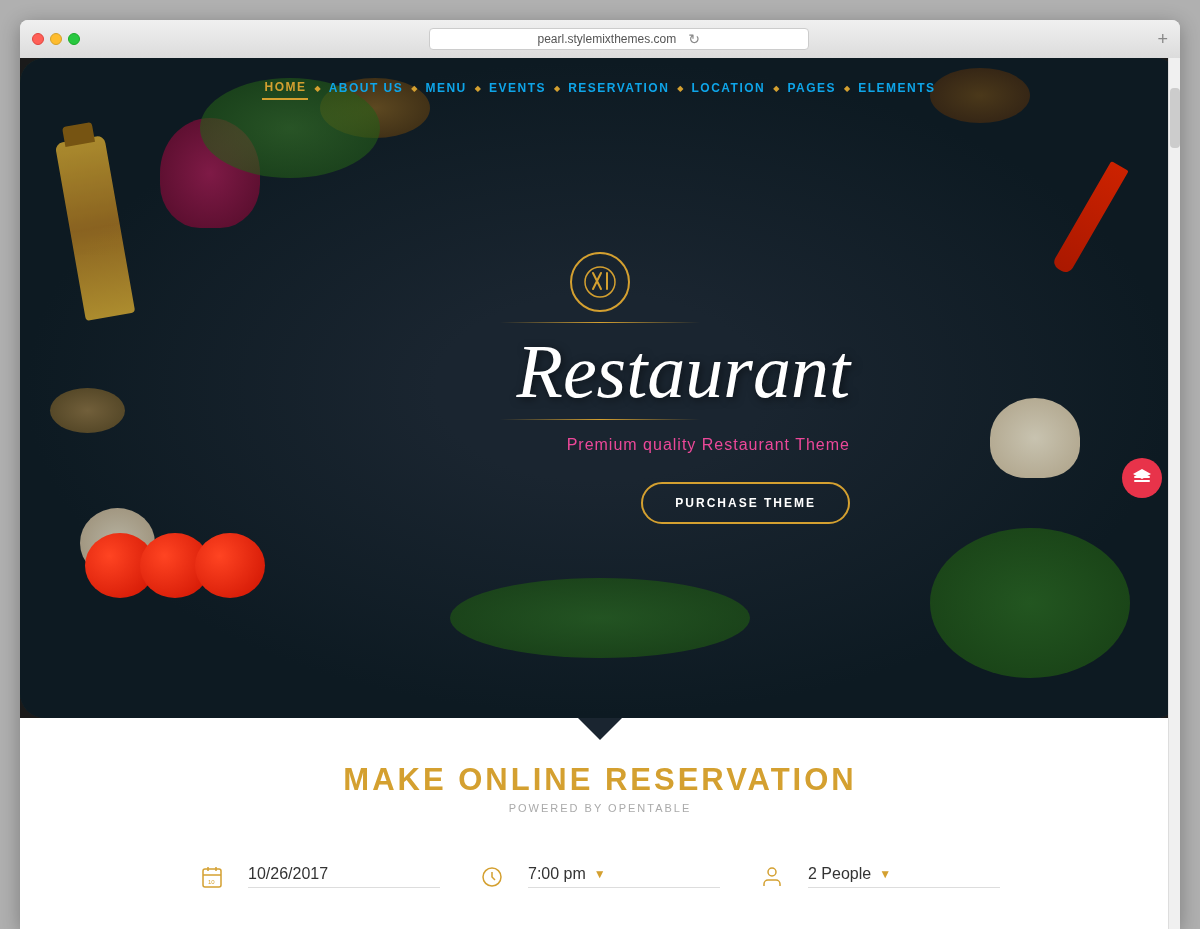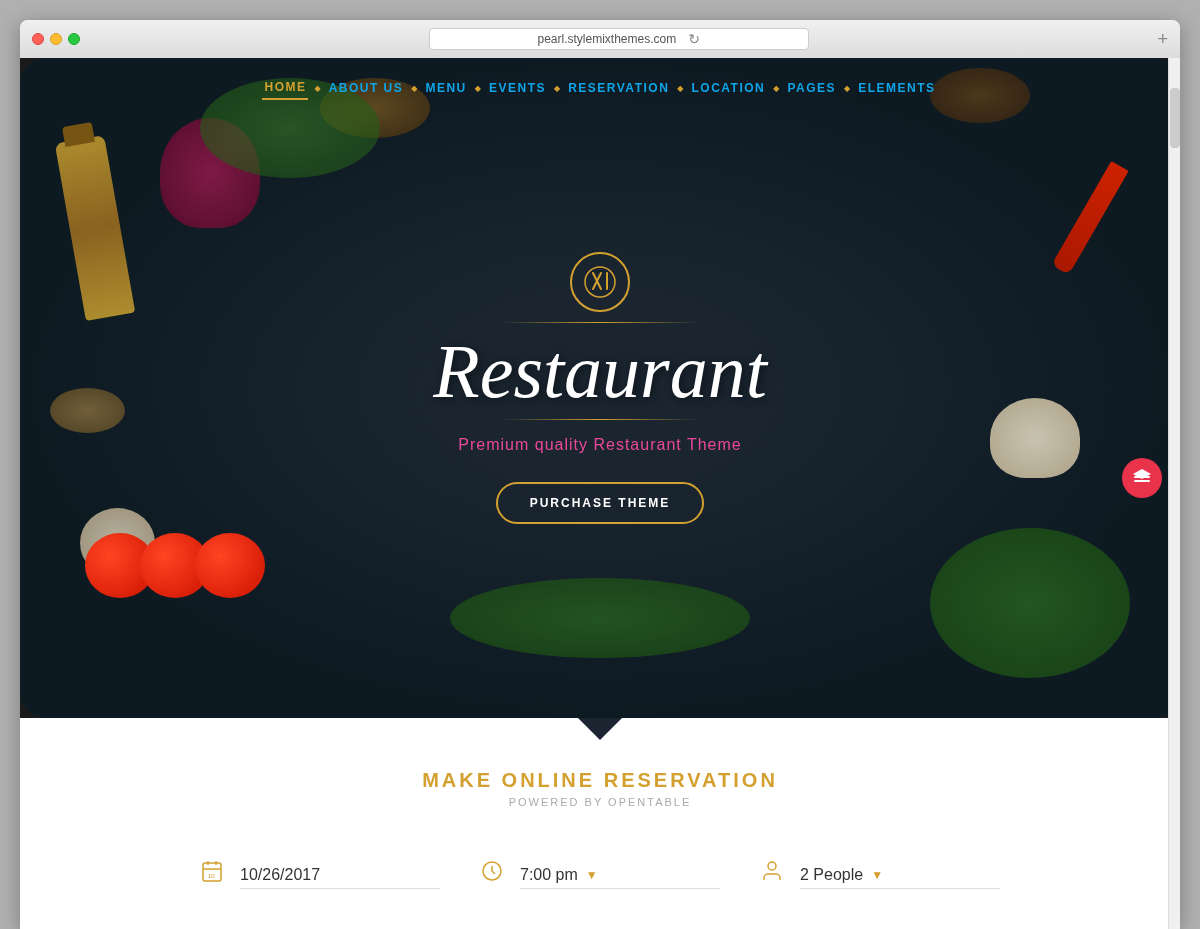--- a/index.html
+++ b/index.html
@@ -302,21 +302,21 @@
       color: #d4a030;
       font-size: 8px;
     }
 
     
     .hero-content {
       position: absolute;
       top: 50%;
       left: 50%;
       transform: translate(-50%, -50%);
-      text-align: center;
+      text-align: right;
       z-index: 10;
       width: 500px;
     }
 
     .hero-logo-icon {
       width: 60px;
       height: 60px;
       border: 2px solid #d4a030;
       border-radius: 50%;
       display: flex;
@@ -412,21 +412,21 @@
       left: 50%;
       transform: translateX(-50%);
       width: 0;
       height: 0;
       border-left: 22px solid transparent;
       border-right: 22px solid transparent;
       border-top: 22px solid #1a2530;
     }
 
     .reservation-title {
-      font-size: 20px;
+      font-size: 31px;
       font-weight: 700;
       color: #d4a030;
       letter-spacing: 3px;
       text-transform: uppercase;
       margin-bottom: 4px;
     }
 
     .reservation-subtitle {
       font-size: 11px;
       color: #aaa;
@@ -438,22 +438,22 @@
     .reservation-form {
       display: flex;
       align-items: center;
       gap: 40px;
       width: 100%;
       max-width: 800px;
     }
 
     .form-field {
       display: flex;
-      align-items: flex-end;
-      gap: 16px;
+      align-items: flex-start;
+      gap: 24px;
       flex: 1;
       margin-top: 27px;
     }
 
     .field-icon {
       color: #d4a030;
       font-size: 22px;
       flex-shrink: 0;
     }
 

